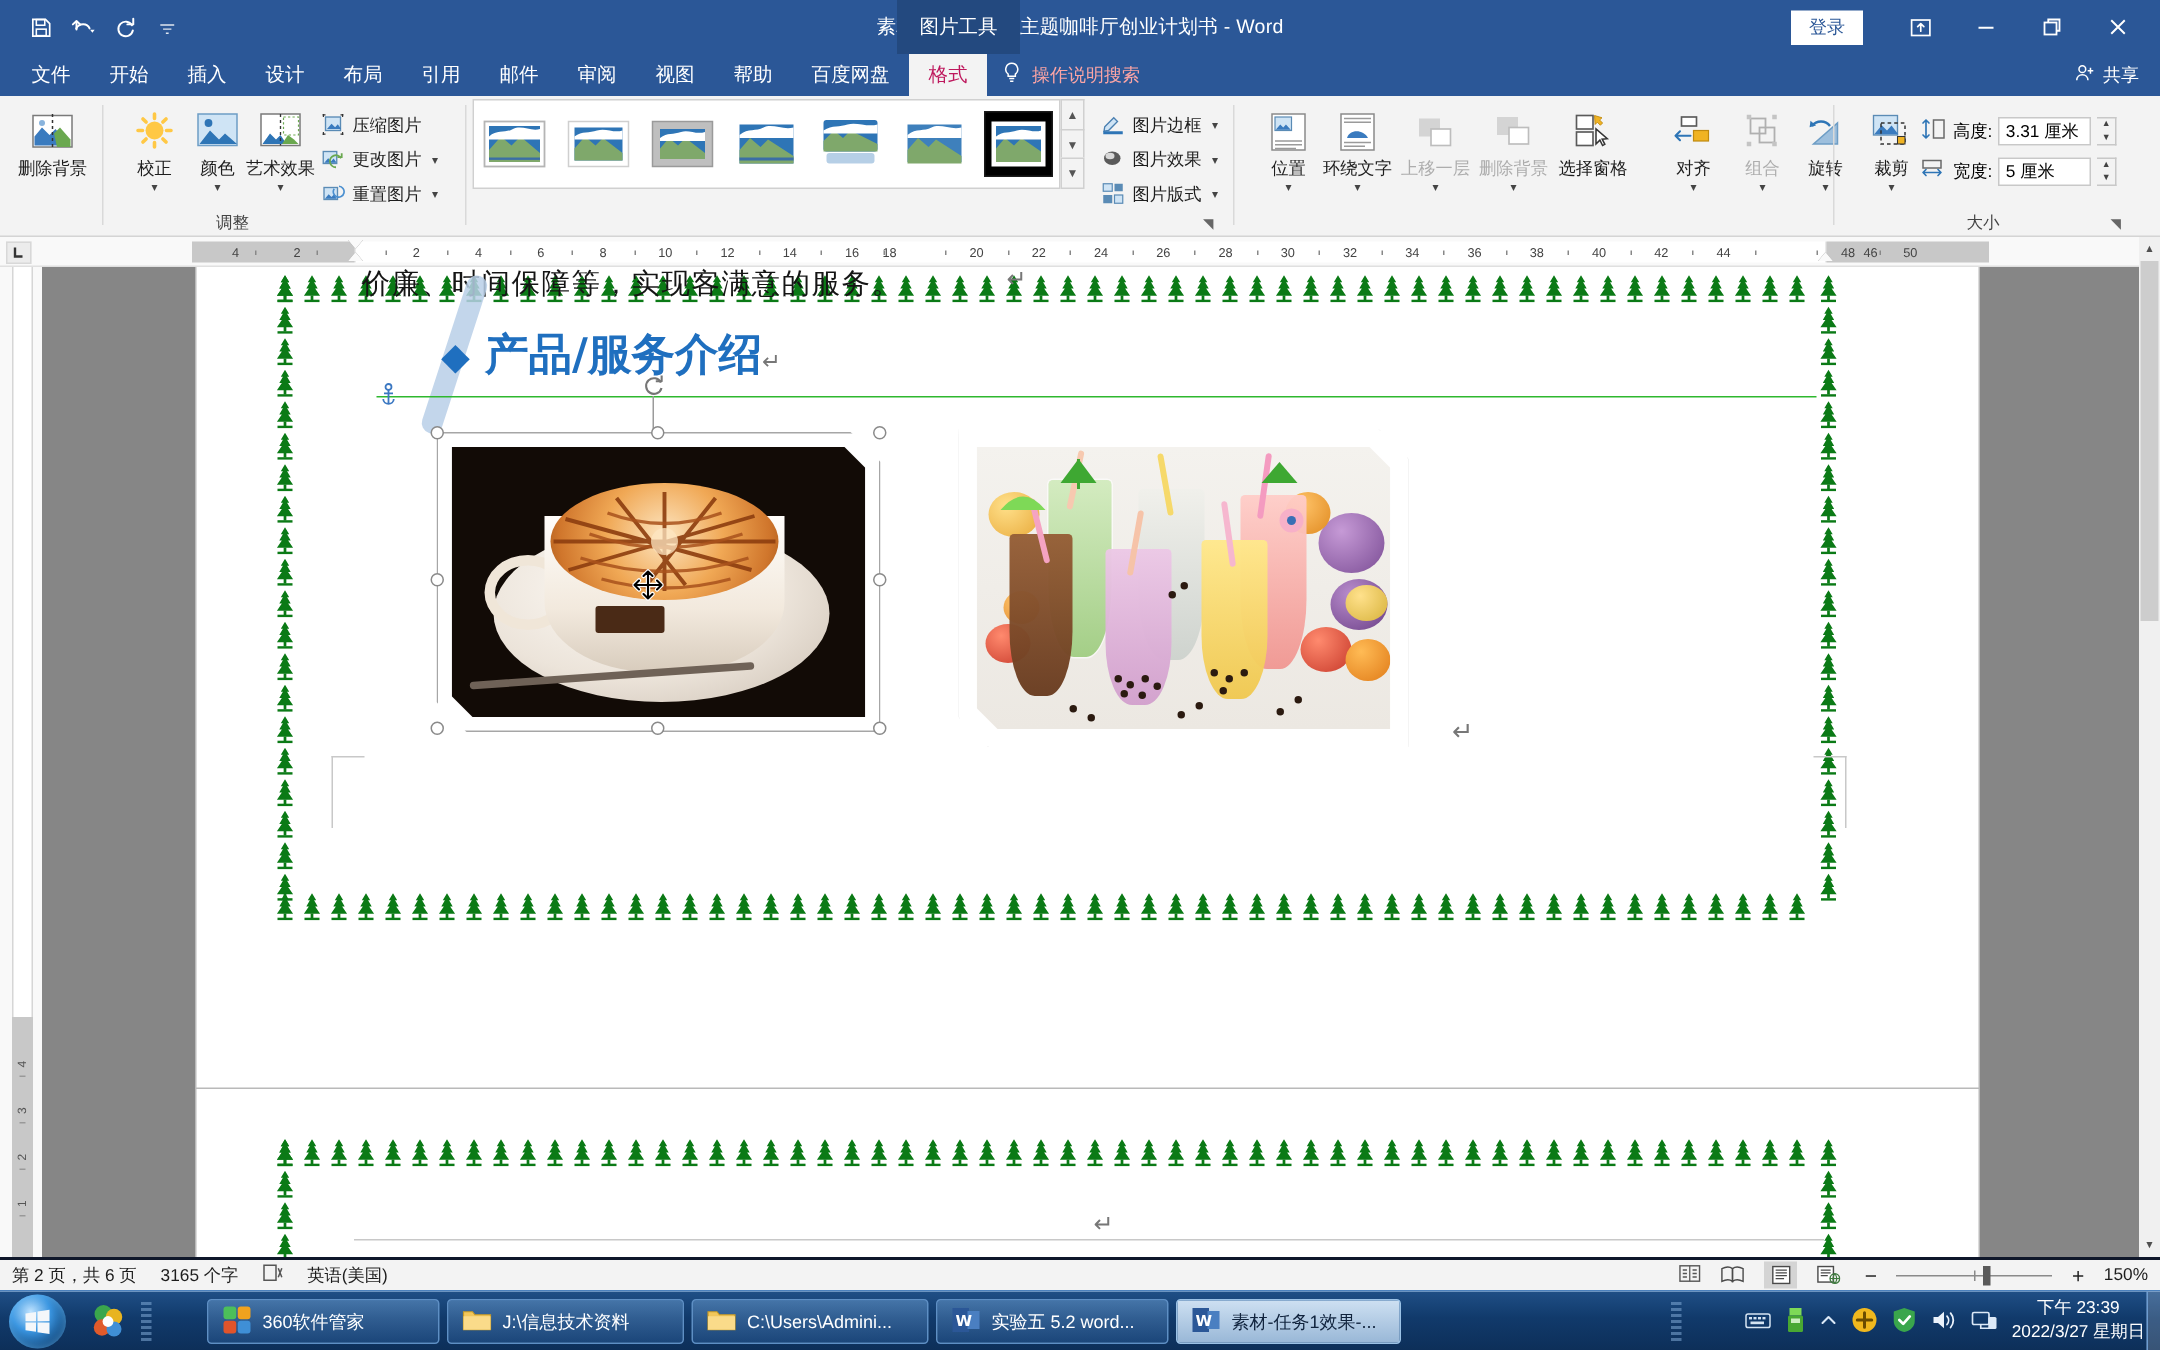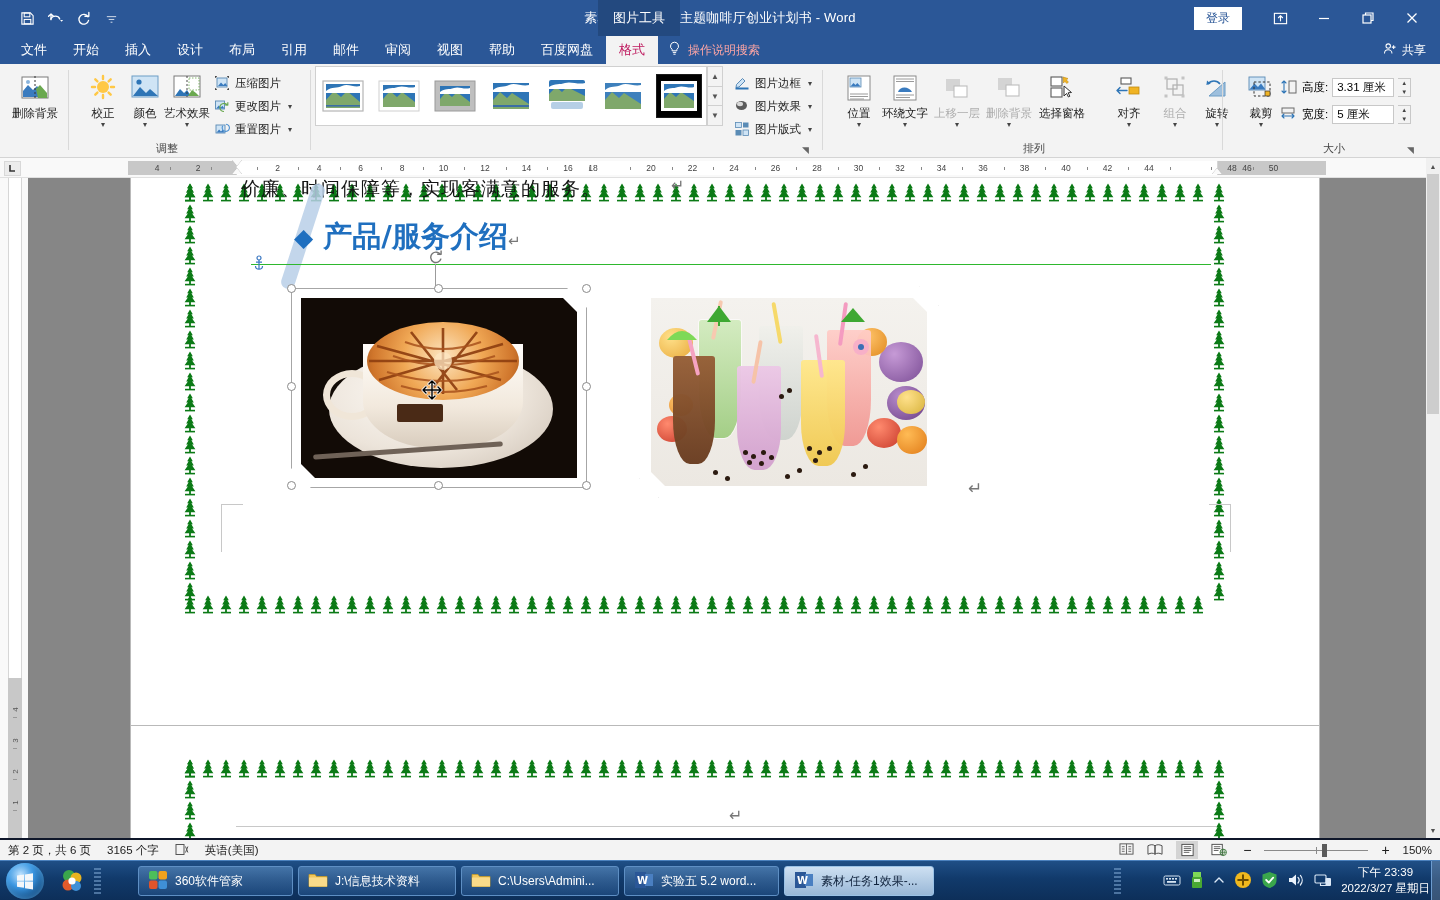--- a/index.html
+++ b/index.html
@@ -62,21 +62,21 @@
     display: flex; align-items: center; gap: 5px; color: #fff; font-size: 12px;
   }
 
   
   .ribbon {
     position: absolute; left: 0; top: 64px; width: 1440px; height: 94px;
     background: #f3f3f3; border-bottom: 1px solid #d4d4d4;
   }
   .group { position: absolute; top: 0; height: 94px; }
   .group-label {
-    position: absolute; bottom: 2px; left: 12px; width: 100%;
+    position: absolute; bottom: 2px; left: 0; width: 100%;
     text-align: center; font-size: 11px; color: #444;
   }
   .group-sep { position: absolute; top: 6px; width: 1px; height: 80px; background: #d9d9d9; }
   .dlg-launch {
     position: absolute; bottom: 3px; font-size: 9px; color: #666;
   }
 
   .bigbtn {
     position: absolute; top: 4px; width: 62px;
     display: flex; flex-direction: column; align-items: center;
@@ -681,21 +681,20 @@
           <svg width="28" height="30" viewBox="0 0 28 30">
               <path d="M6 22h16L22 8z" fill="#9dbfdd"></path>
               <path d="M6 22h16L22 8z" fill="none" stroke="#6d9dc5" stroke-width="1"></path>
               <path d="M5 10c3-4 9-4 12 0" fill="none" stroke="#2e75b6" stroke-width="1.6"></path>
               <path d="M4 6.5l-.6 4.4 4.3-1.2z" fill="#2e75b6"></path>
             </svg>
         </span>
         <span class="lb">旋转</span>
         <span class="caret">▾</span>
       </div>
-      <div class="group-label">排列</div>
     </div>
 
     <div class="group" style="left:1222px;width:200px;">
       <div class="group-sep" style="left:0;"></div>
       <div class="bigbtn" style="left:8px;">
         <span class="ic">
           <svg width="30" height="30" viewBox="0 0 30 30">
               <rect x="3" y="3" width="16" height="13" fill="#cfe4f5" stroke="#5a8bb5" stroke-width=".9"></rect>
               <path d="M3.5 15.5l5-6 3.5 3.5 3-3.4 4.5 5.9z" fill="#3a7bbf"></path>
               <rect x="8" y="8" width="16" height="14" fill="none" stroke="#333" stroke-width="1" stroke-dasharray="2.4 2"></rect>

